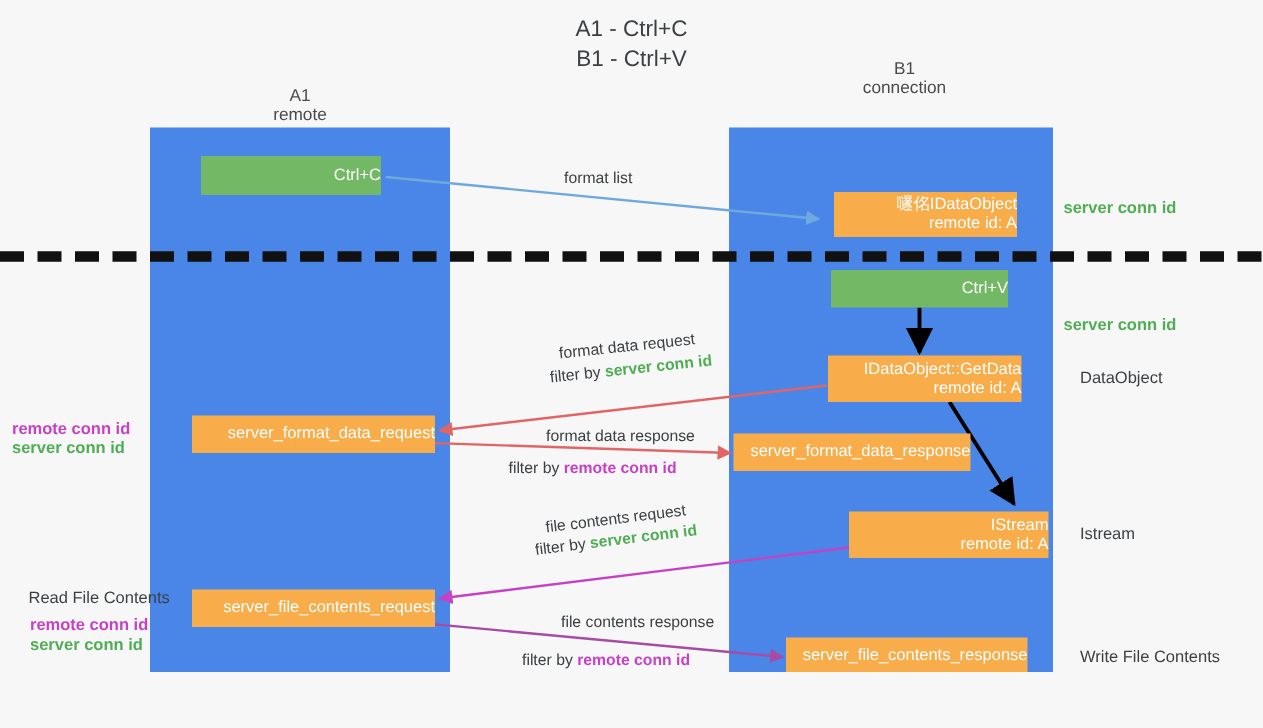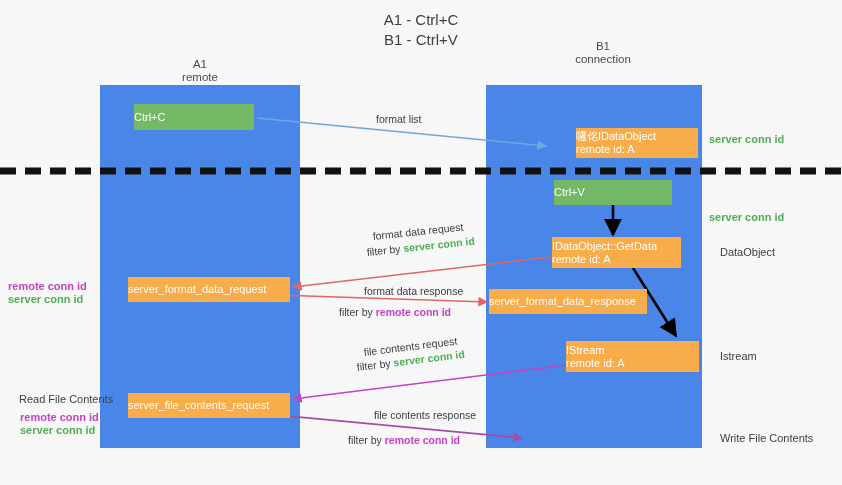--- a/index.html
+++ b/index.html
@@ -38,21 +38,21 @@
   
   .lane {
     background: #4a86e8;
   }
 
   
   .box {
     box-sizing: border-box;
     display: flex;
     flex-direction: column;
-    align-items: flex-start;
+    align-items: flex-end;
     justify-content: center;
     color: #ffffff;
     font-size: 11px;
     line-height: 13px;
     text-align: center;
     white-space: nowrap;
   }
   .box.green { background: #6aa84f; background: #72b865; }
   .box.orange { background: #f9ac4a; }
 
@@ -138,21 +138,21 @@
 
     <line x1="128" y1="401" x2="522" y2="438" stroke="#a64ca6" stroke-width="1.6" marker-end="url(#ar-purple)"></line>
 
     <line x1="0" y1="171" x2="842" y2="171" stroke="#111111" stroke-width="7" stroke-dasharray="16 9"></line>
   </svg>
 
   <div class="abs box green" style="left:134px; top:104px; width:120px; height:26px;">
     <span>Ctrl+C</span>
   </div>
 
-  <div class="abs box orange" style="left:576px; top:128px; width:122px; height:30px;">
+  <div class="abs box orange" style="left:556px; top:128px; width:122px; height:30px;">
     <span>嚺佲IDataObject</span>
     <span>remote id: A</span>
   </div>
 
   <div class="abs box green" style="left:554px; top:180px; width:118px; height:25px;">
     <span>Ctrl+V</span>
   </div>
 
   <div class="abs box orange" style="left:552px; top:237px; width:129px; height:31px;">
     <span>IDataObject::GetData</span>
@@ -169,20 +169,23 @@
   </div>
 
   <div class="abs box orange" style="left:489px; top:289px; width:158px; height:25px;">
     <span>server_format_data_response</span>
   </div>
 
   <div class="abs box orange" style="left:128px; top:393px; width:162px; height:25px;">
     <span>server_file_contents_request</span>
   </div>
 
+  <div class="abs box orange" style="left:524px; top:425px; width:161px; height:25px;">
+    <span>server_file_contents_response</span>
+  </div>
 
   <div class="abs edge-label" style="left:376px; top:112px;">format list</div>
 
   <div class="abs edge-label" style="left:372px; top:229px; transform:rotate(-6deg); transform-origin:left top;">format data request</div>
   <div class="abs edge-label" style="left:366px; top:245px; transform:rotate(-6deg); transform-origin:left top;">
     <span>filter by </span><span class="green-txt">server conn id</span>
   </div>
 
   <div class="abs edge-label" style="left:364px; top:284px;">format data response</div>
   <div class="abs edge-label" style="left:339px; top:305px;">

